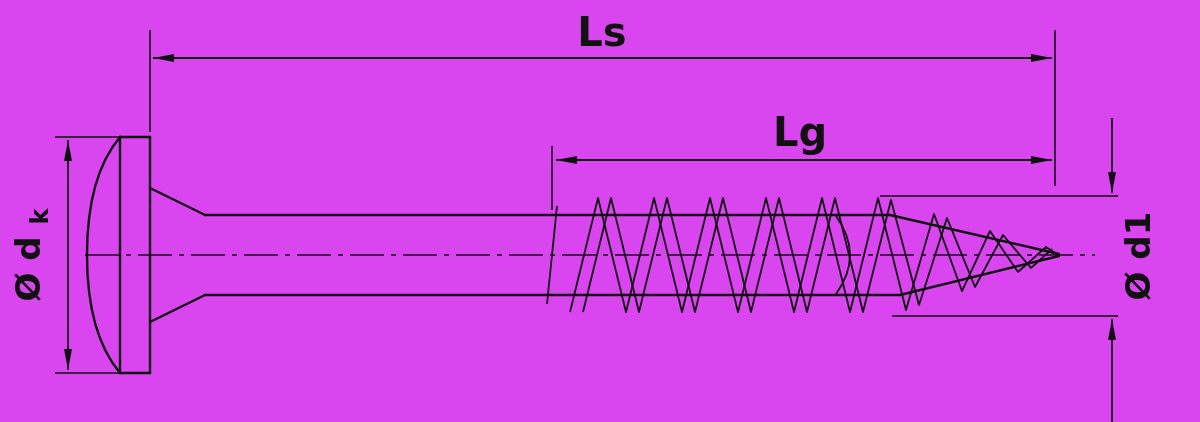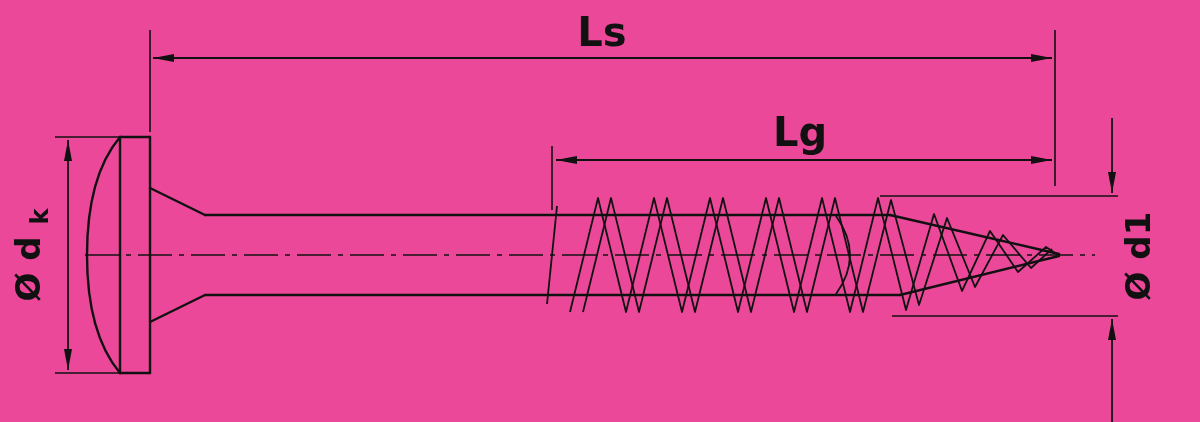--- a/index.html
+++ b/index.html
@@ -5,21 +5,21 @@
   html, body {
     margin: 0;
     padding: 0;
     background: #ffffff;
     font-family: "DejaVu Sans", "Liberation Sans", sans-serif;
   }
   .canvas {
     position: relative;
     width: 1200px;
     height: 422px;
-    background: #ec4899;
+    background: #d946ef;
     overflow: hidden;
   }
   svg { display: block; }
   .outline { stroke: #111111; stroke-width: 2.4; fill: none; stroke-linecap: round; stroke-linejoin: round; }
   .thread  { stroke: #111111; stroke-width: 1.8; fill: none; stroke-linejoin: round; }
   .dim     { stroke: #111111; stroke-width: 1.8; fill: none; }
   .ext     { stroke: #111111; stroke-width: 1.6; fill: none; }
   .center  { stroke: #111111; stroke-width: 1.4; fill: none; }
   .dimtext { fill: #111111; font-weight: 700; font-size: 40px; }
   .dimtext-side { fill: #111111; font-weight: 700; font-size: 34px; }

